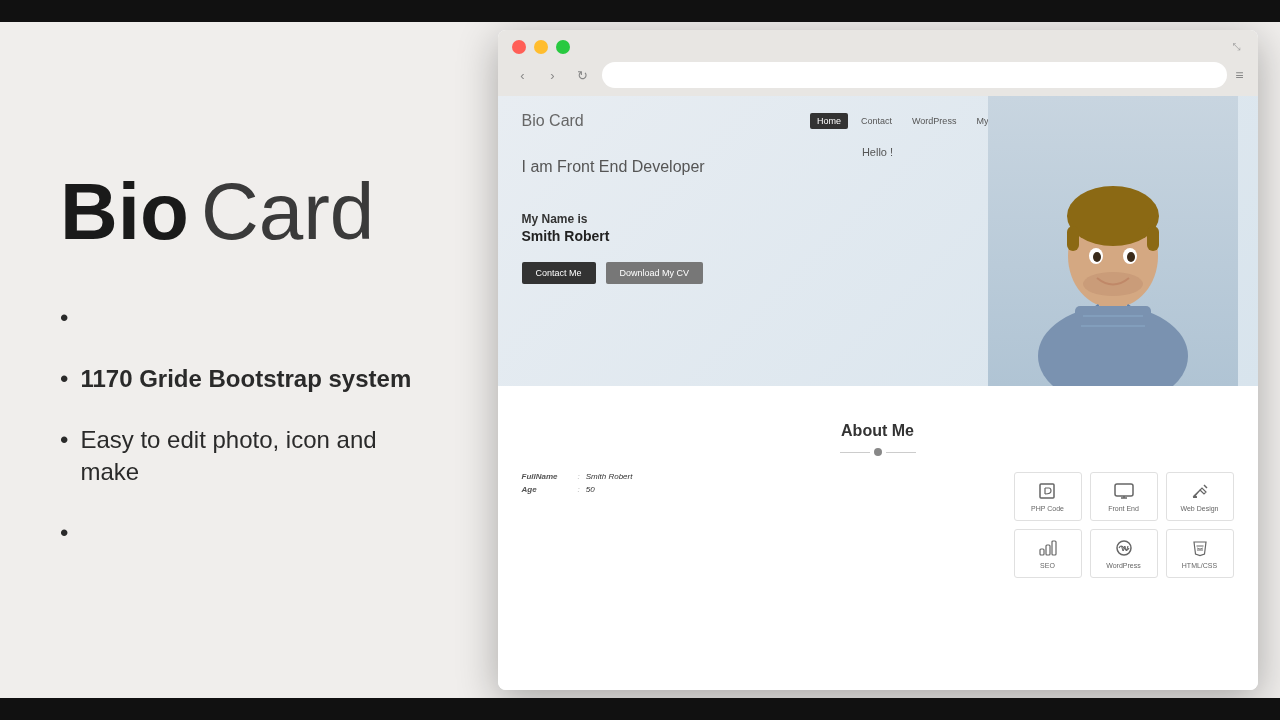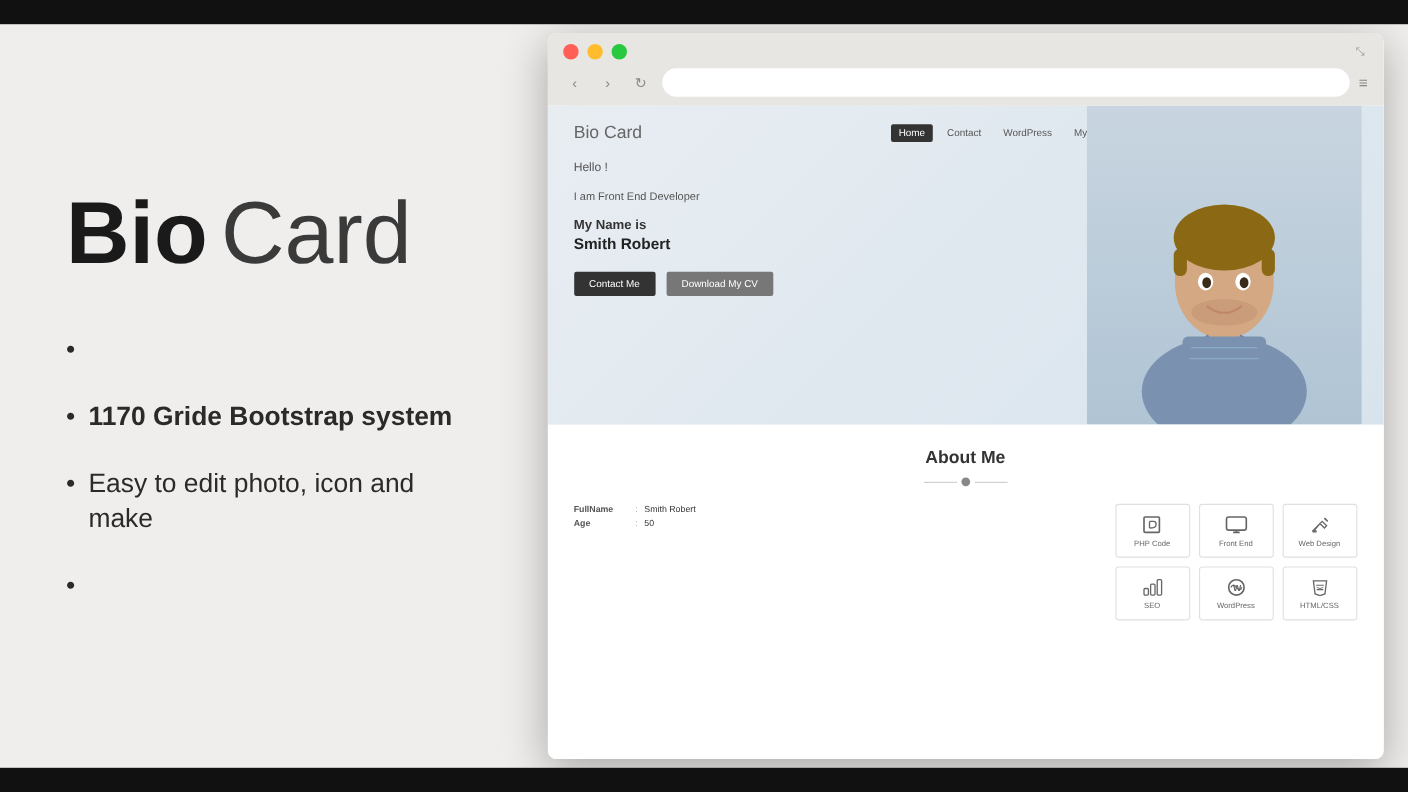--- a/index.html
+++ b/index.html
@@ -245,34 +245,36 @@
     
     .hero-content {
       padding: 0 24px;
       position: relative;
       z-index: 2;
     }
 
     .hero-hello {
       font-size: 11px;
       color: #555;
-      margin-bottom: 16px;
+      margin-bottom: 0;
+      text-align: center;
     }
 
     .hero-subtitle {
-      font-size: 10px;
+      font-size: 16px;
       color: #555;
-      margin-bottom: 12px;
+      margin-bottom: 0;
     }
 
     .hero-name-label {
       font-size: 12px;
       font-weight: 700;
       color: #333;
       margin-bottom: 2px;
+      margin-top: 36px;
     }
 
     .hero-name {
       font-size: 14px;
       font-weight: 700;
       color: #222;
       margin-bottom: 18px;
     }
 
     .hero-buttons {
@@ -320,21 +322,21 @@
 
     
     .person-svg {
       width: 200px;
       height: 260px;
     }
 
     
     .about-section {
       background: #fff;
-      padding: 22px 24px;
+      padding: 36px 24px;
       flex: 1;
     }
 
     .about-title {
       text-align: center;
       font-size: 16px;
       font-weight: 600;
       color: #333;
       margin-bottom: 8px;
     }
@@ -375,20 +377,21 @@
       line-height: 1.5;
       margin-bottom: 12px;
     }
 
     .about-info-row {
       display: flex;
       align-items: flex-start;
       gap: 6px;
       margin-bottom: 4px;
       font-size: 8px;
+      font-style: italic;
     }
 
     .info-label {
       color: #555;
       font-weight: 600;
       width: 50px;
     }
 
     .info-separator {
       color: #aaa;

